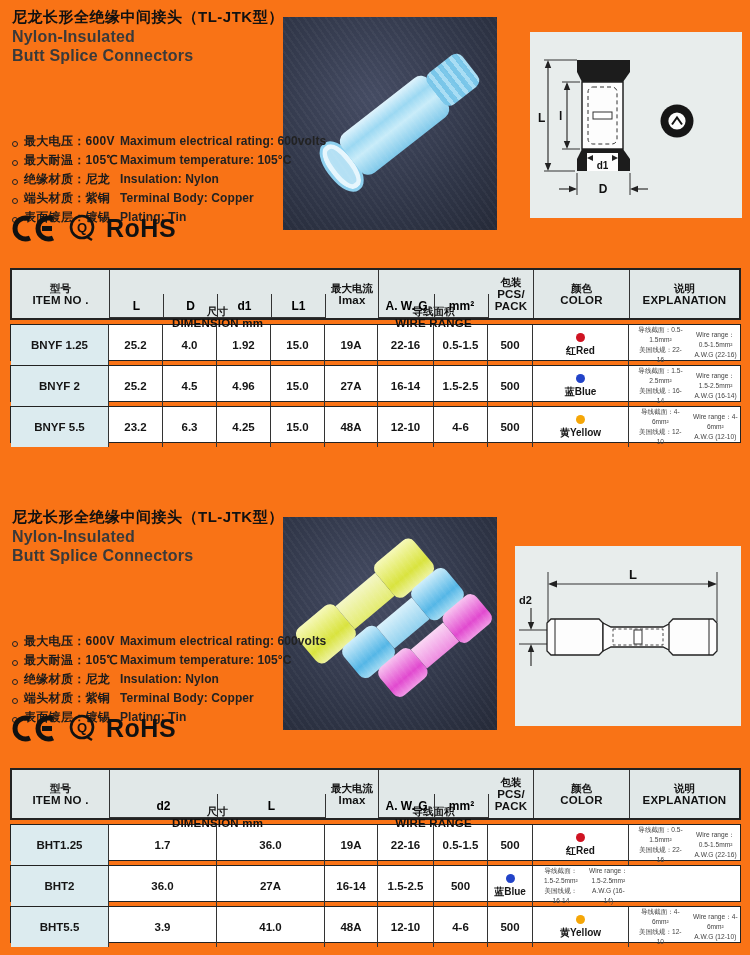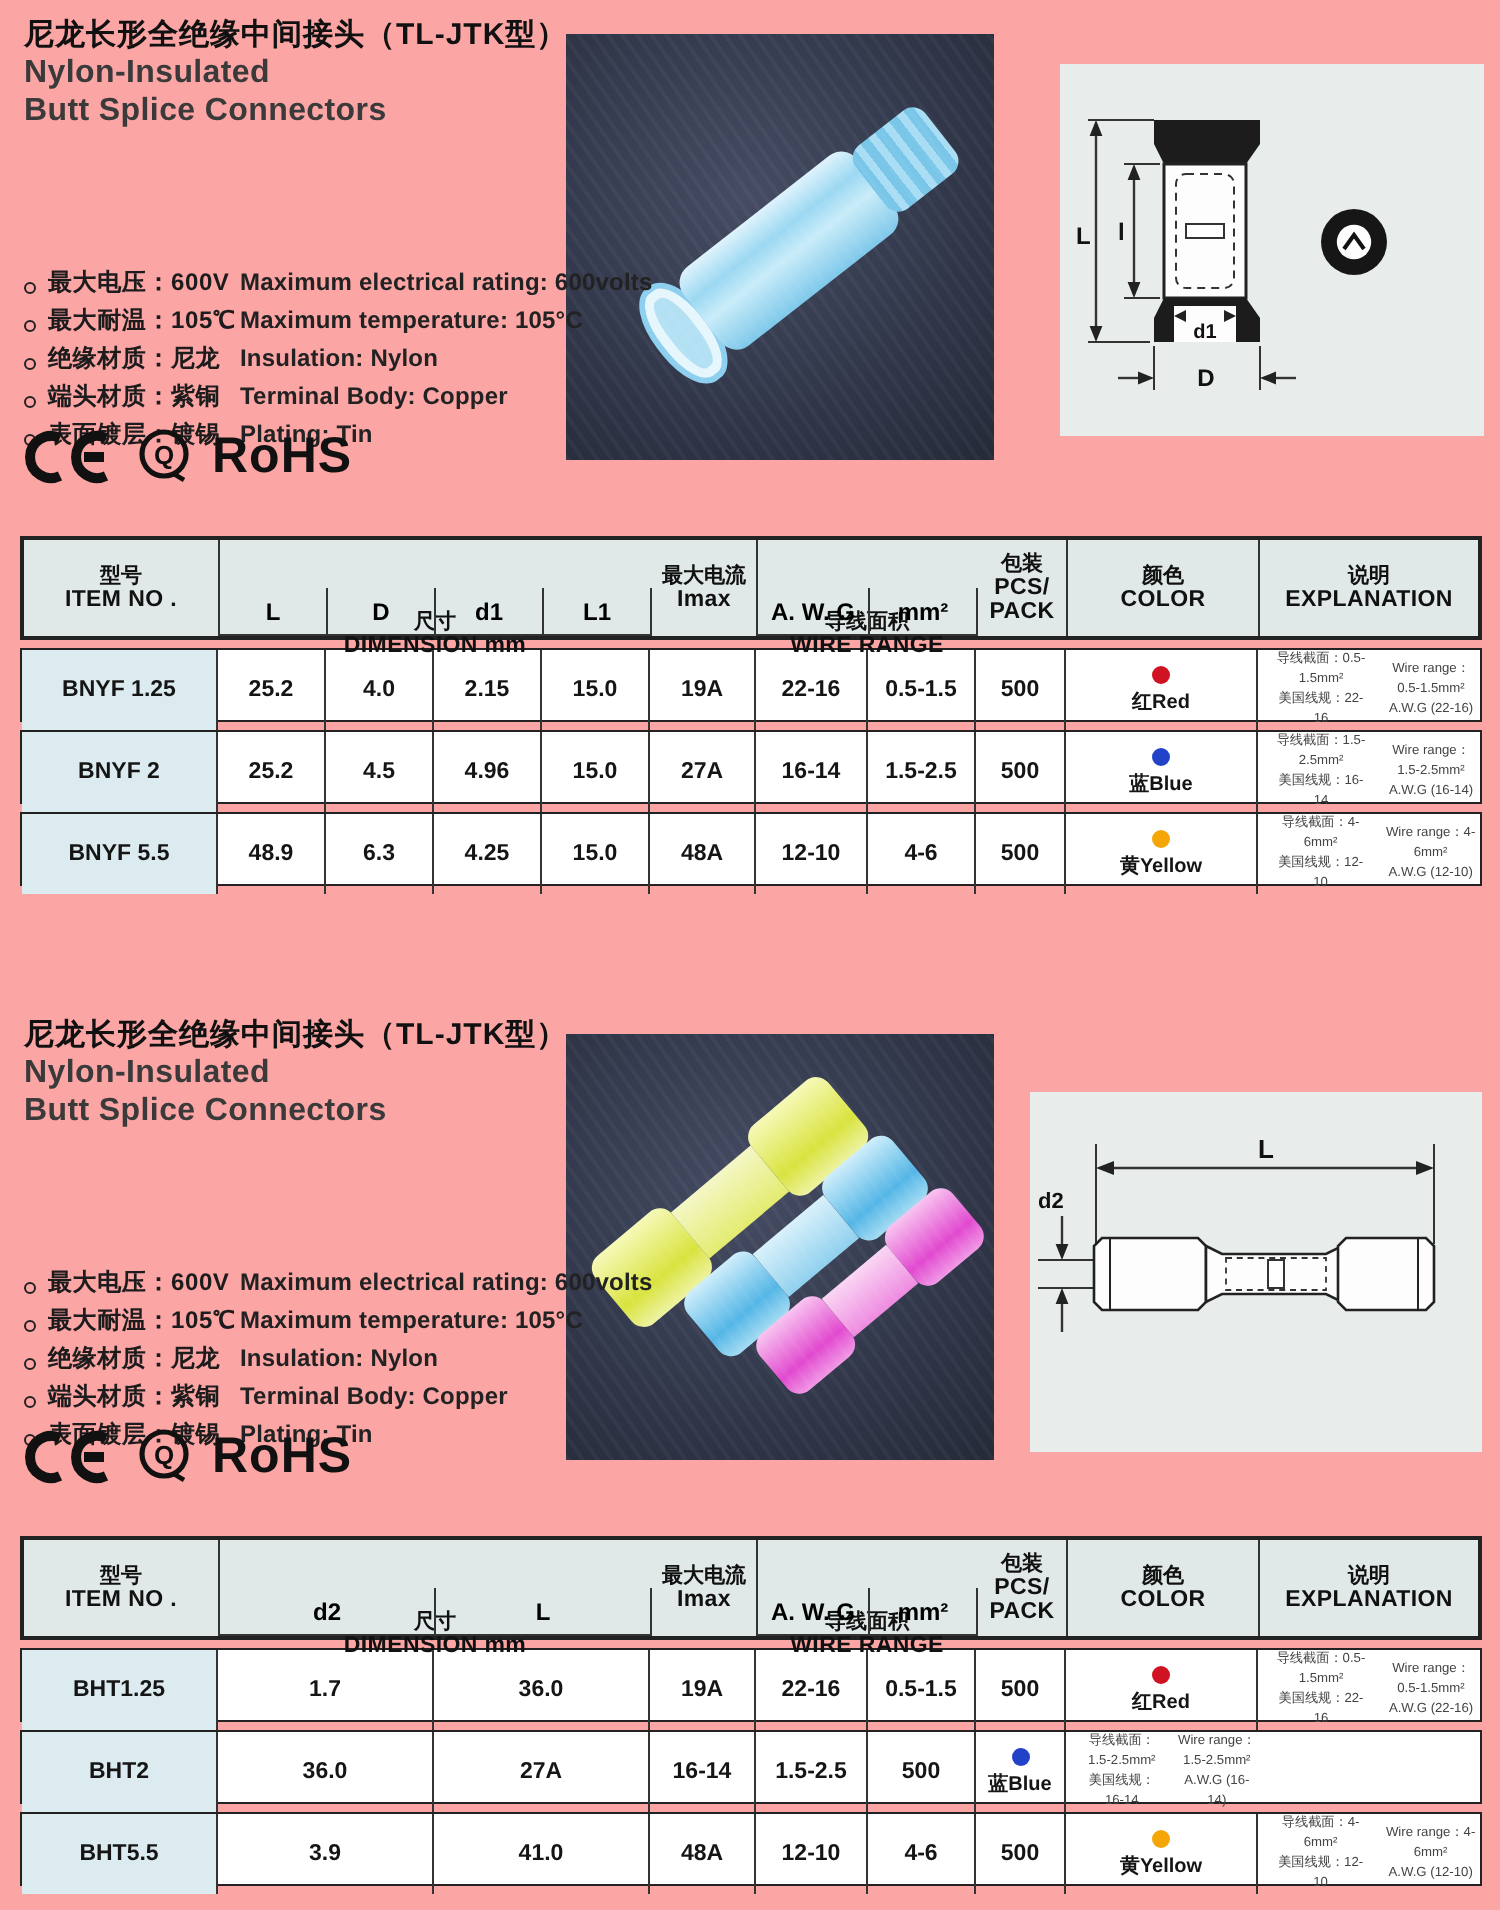--- a/index.html
+++ b/index.html
@@ -1,17 +1,17 @@
 <!DOCTYPE html>
 <html><head>
 <meta charset="utf-8">
 <style>
   * { margin:0; padding:0; box-sizing:border-box; }
   html,body { width:750px; background:#ffffff; font-family:"Liberation Sans", sans-serif; }
-  .page { position:relative; width:750px; height:955px; background:#fca5a5; overflow:hidden; }
+  .page { position:relative; width:750px; height:955px; background:#f97316; overflow:hidden; }
   .section { position:absolute; left:0; width:750px; }
   .sec1 { top:0; height:500px; }
   .sec2 { top:500px; height:455px; }
 
   
   .title { position:absolute; left:12px; top:8px; }
   .title-zh { font-size:15px; font-weight:bold; color:#111; letter-spacing:0.5px; }
   .title-en { font-size:16px; font-weight:bold; color:#3a3a3a; line-height:19px; letter-spacing:0.2px; }
 
   
@@ -224,21 +224,21 @@
         <div class="hc last" style="grid-column:11;grid-row:1/3;">
           <span class="hzh">说明</span>
           <span class="hen">EXPLANATION</span>
         </div>
       </div>
 
       <div class="grid g1 trow">
         <div class="td item">BNYF 1.25</div>
         <div class="td">25.2</div>
         <div class="td">4.0</div>
-        <div class="td">2.15</div>
+        <div class="td">1.92</div>
         <div class="td">15.0</div>
         <div class="td">19A</div>
         <div class="td">22-16</div>
         <div class="td">0.5-1.5</div>
         <div class="td">500</div>
         <div class="td">
           <span class="dot" style="background: rgb(207, 19, 34);"></span>
           <span class="clabel">红Red</span>
         </div>
         <div class="td last expl">
@@ -274,21 +274,21 @@
             </div>
           <div class="expcol">
               <div>Wire range：1.5-2.5mm²</div>
               <div>A.W.G (16-14)</div>
             </div>
         </div>
       </div>
 
       <div class="grid g1 trow">
         <div class="td item">BNYF 5.5</div>
-        <div class="td">48.9</div>
+        <div class="td">23.2</div>
         <div class="td">6.3</div>
         <div class="td">4.25</div>
         <div class="td">15.0</div>
         <div class="td">48A</div>
         <div class="td">12-10</div>
         <div class="td">4-6</div>
         <div class="td">500</div>
         <div class="td">
           <span class="dot" style="background: rgb(245, 166, 7);"></span>
           <span class="clabel">黄Yellow</span>

